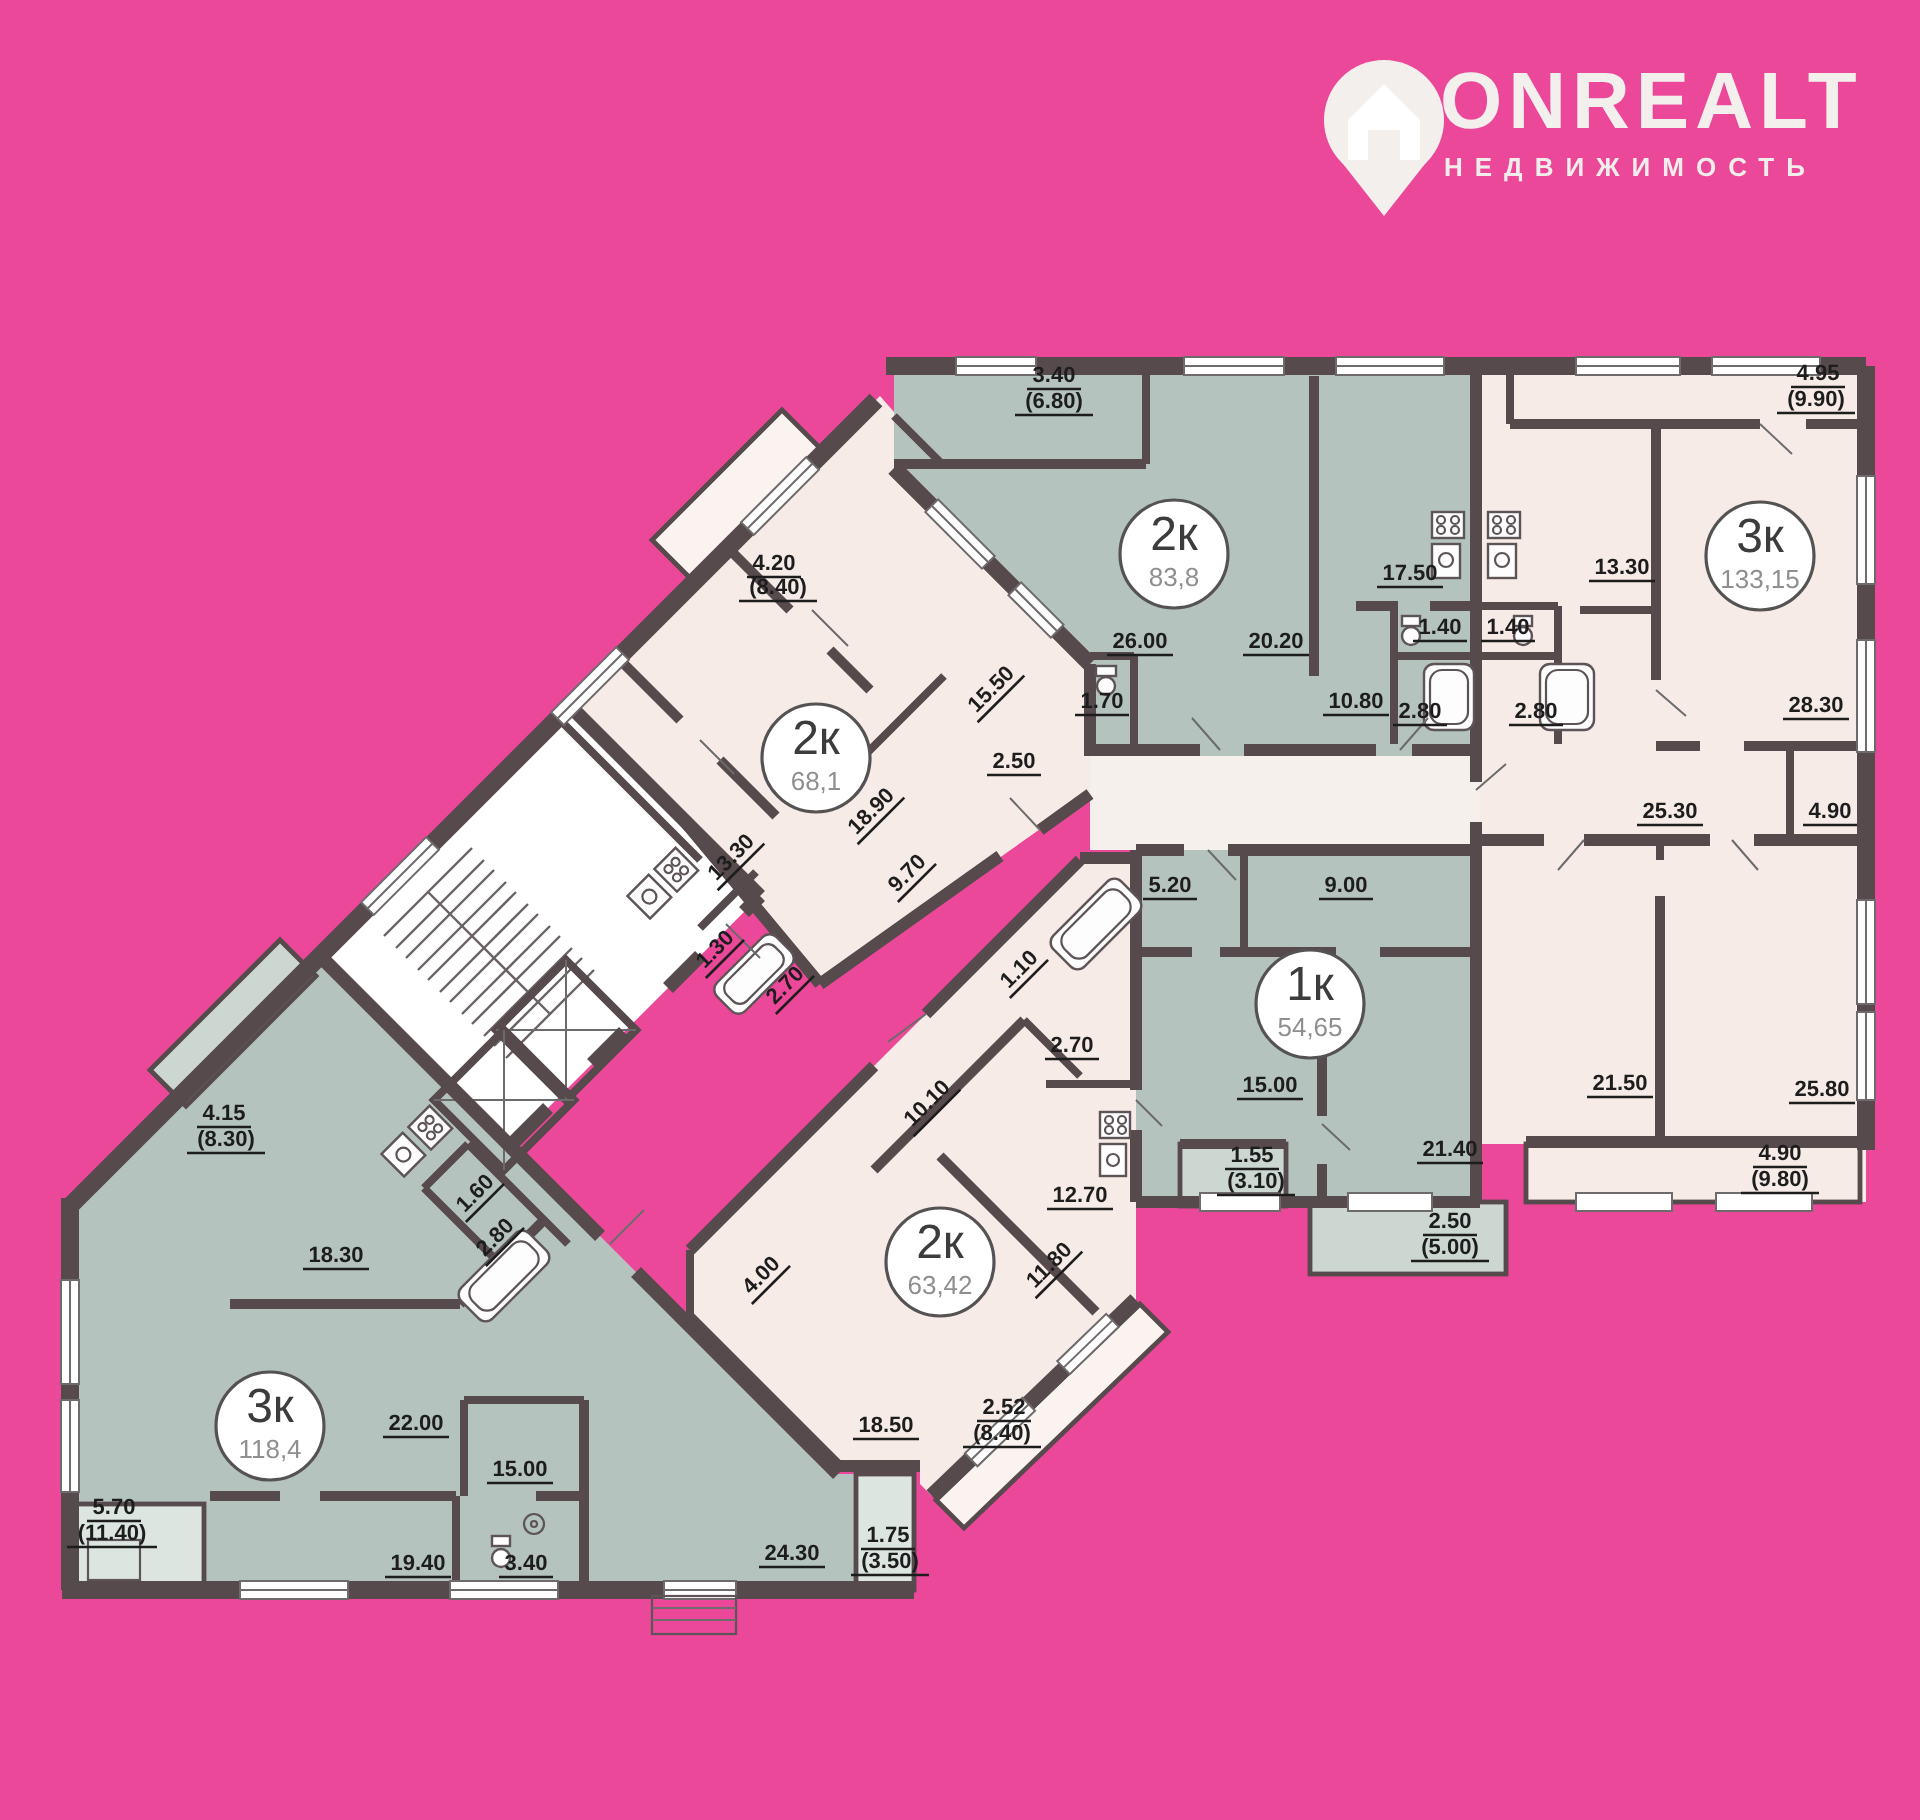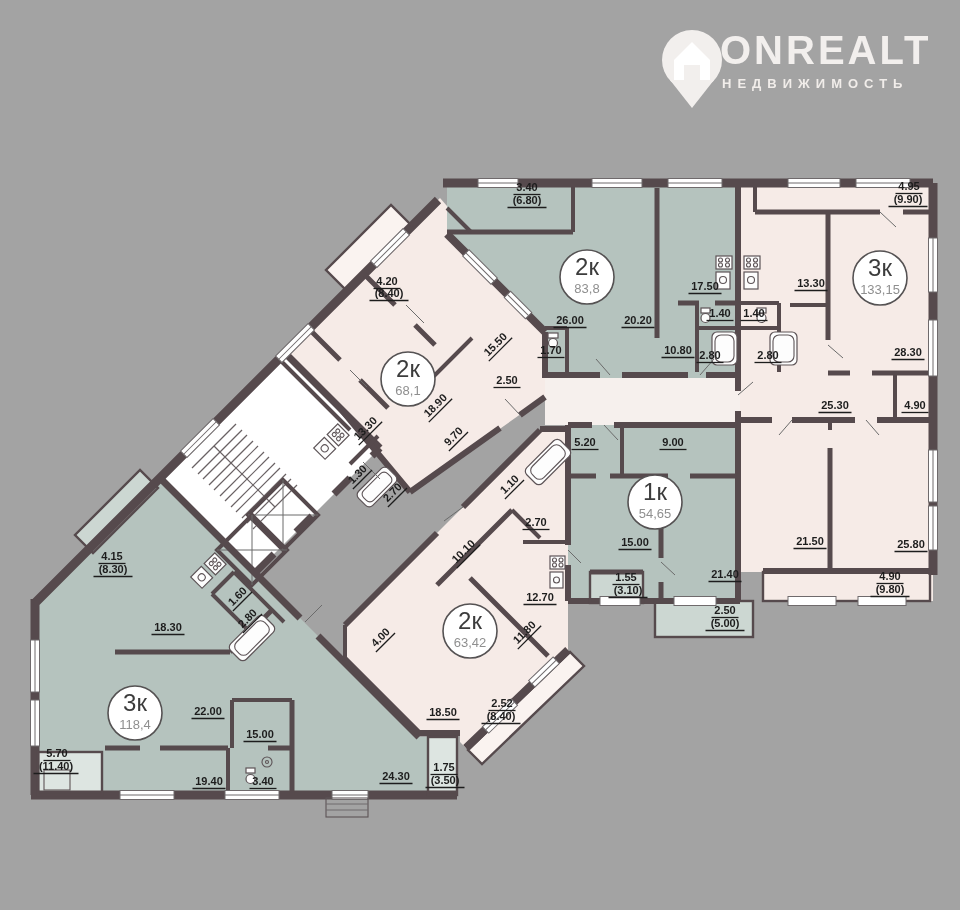--- a/index.html
+++ b/index.html
@@ -1,16 +1,16 @@
 <!DOCTYPE html>
 <html><head>
 <meta charset="utf-8">
 <style>
   html,body{margin:0;padding:0;background:#fff;}
-  #stage{position:relative;width:960px;height:910px;background:#a3a3a3;overflow:hidden;
+  #stage{position:relative;width:960px;height:910px;background:#ec4899;overflow:hidden;
          font-family:"Liberation Sans",sans-serif;}
   svg{display:block}
   .sage{fill:#b5c3be}
   .sage-lt{fill:#ccd7d2}
   .sage-pl{fill:#dde5e1}
   .pink{fill:#f6ebe7}
   .pink-lt{fill:#faf3f0}
   .corr{fill:#f6f0ed}
   .core{fill:#ffffff}
   .wall{stroke:#564a4d;fill:none;stroke-linecap:butt}

